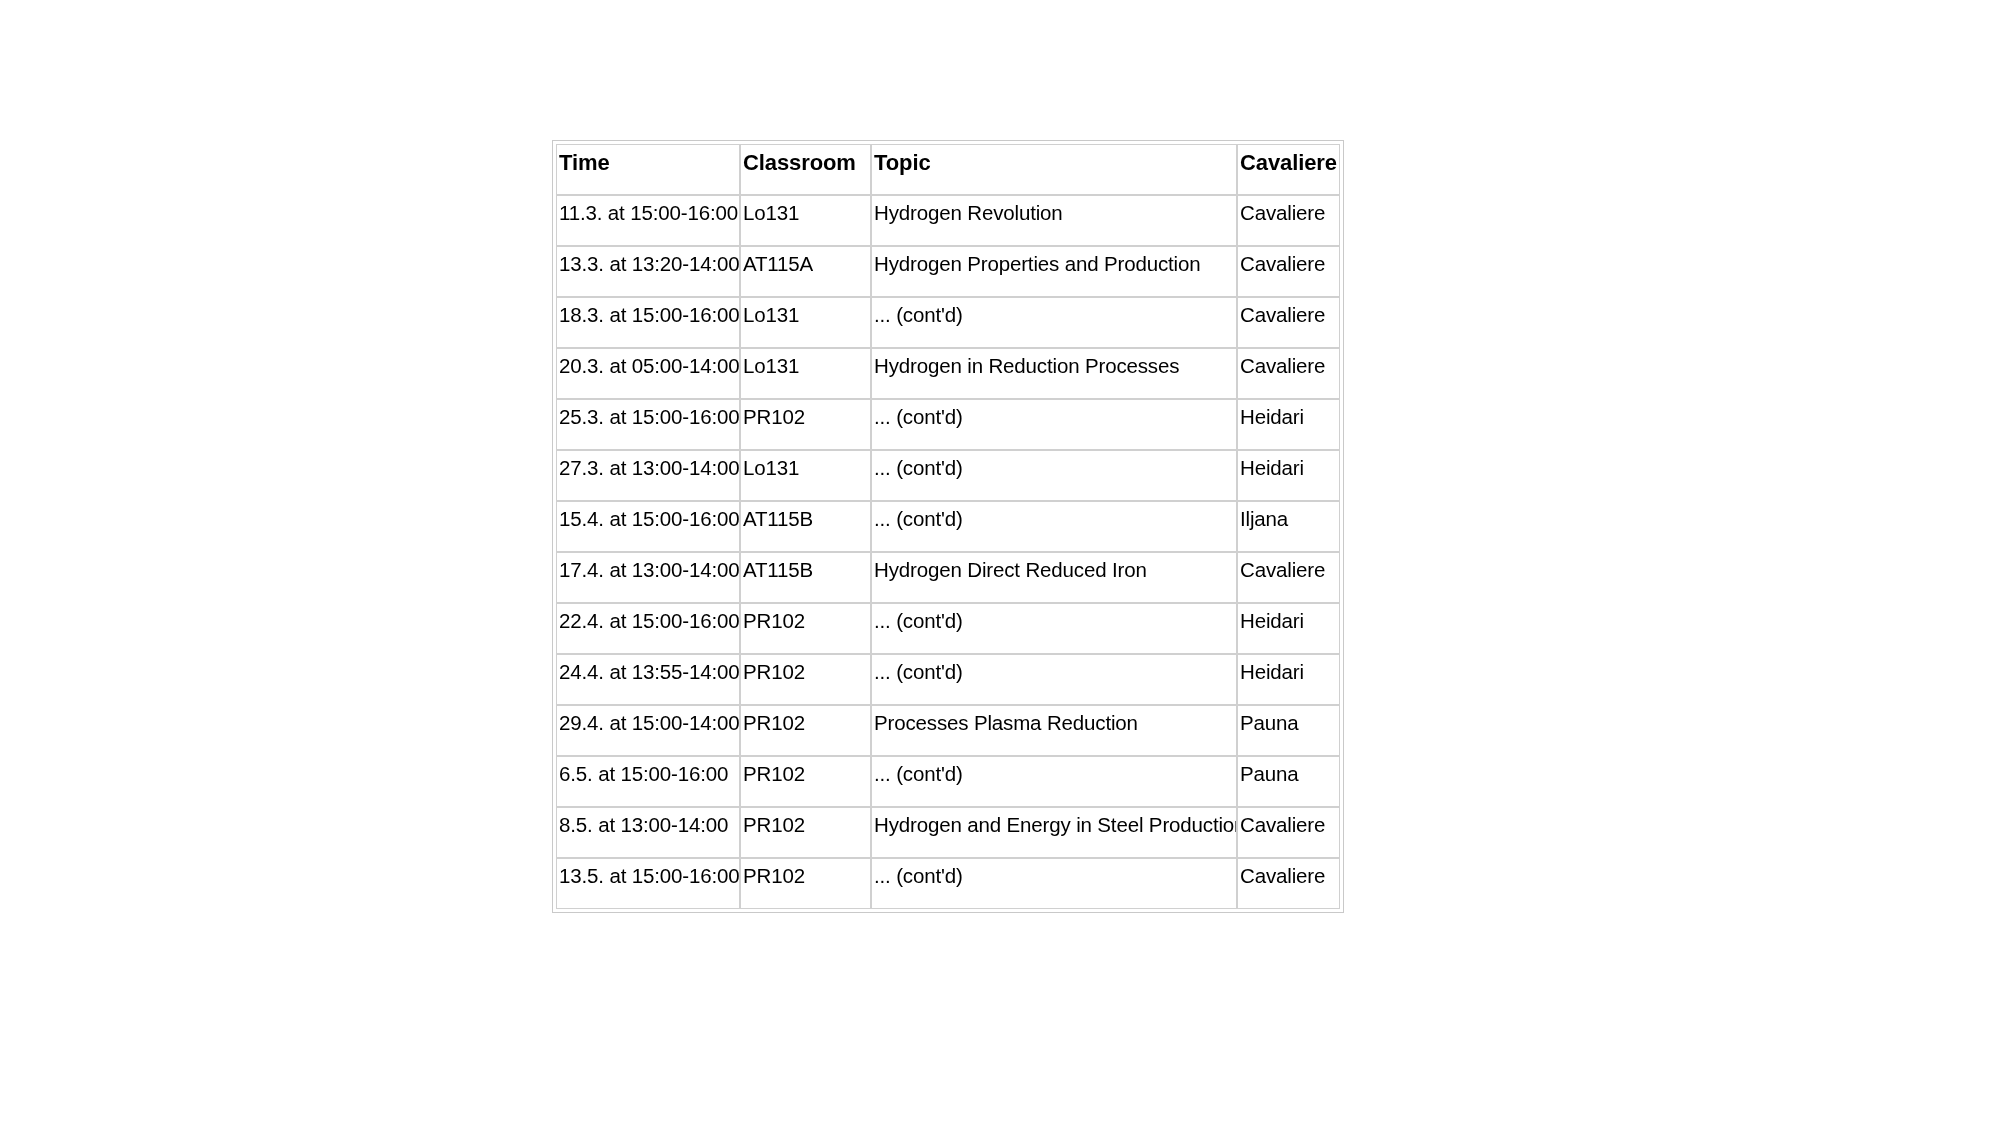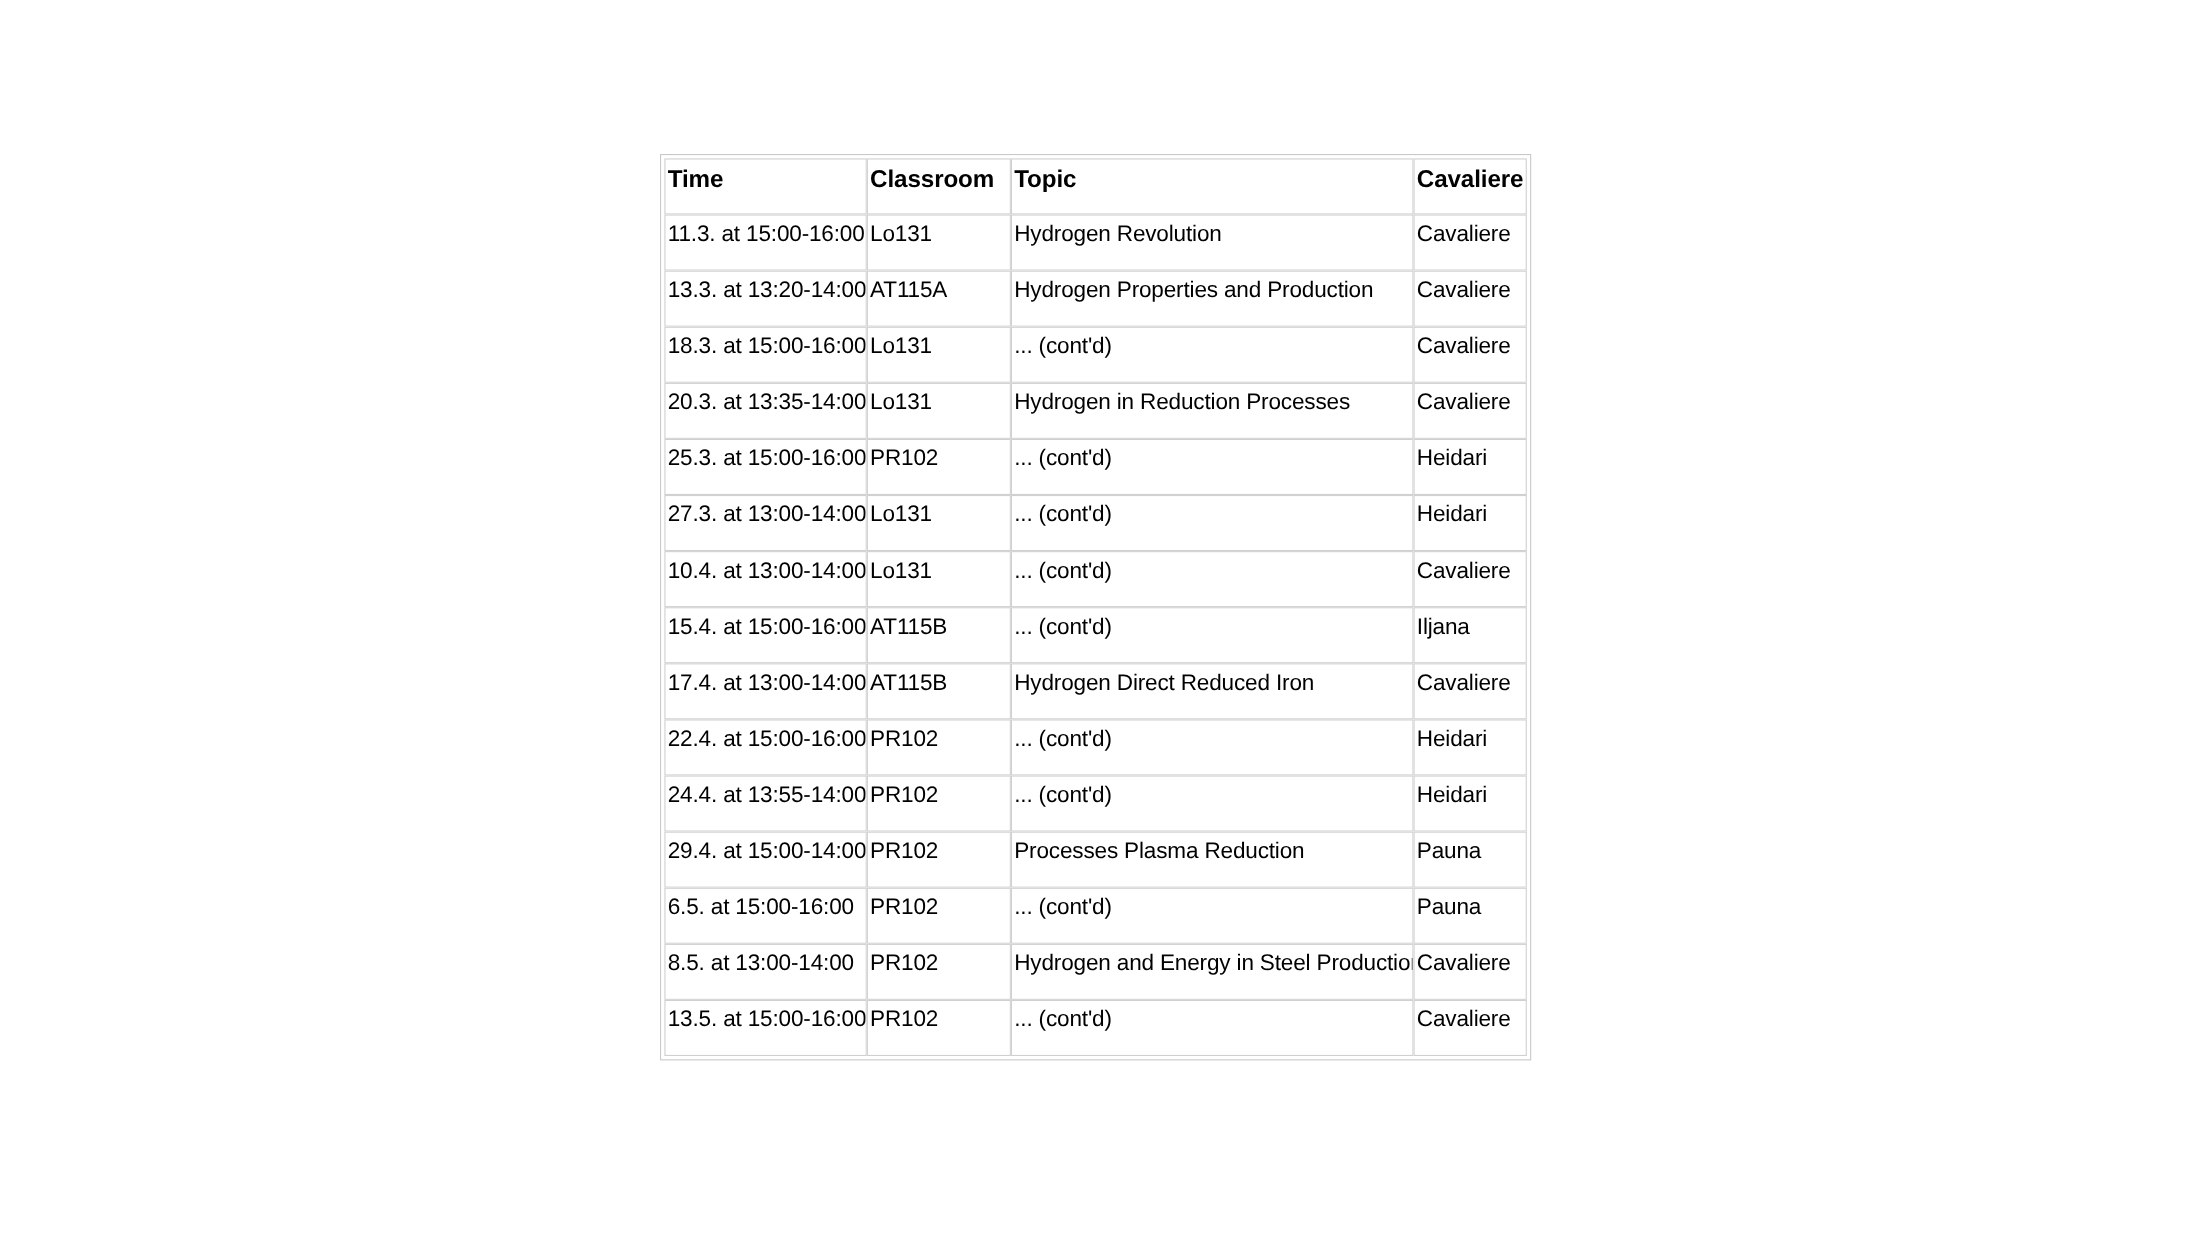--- a/index.html
+++ b/index.html
@@ -12,21 +12,21 @@
     width: 2000px;
     height: 1125px;
     font-family: "Liberation Sans", sans-serif;
     color: #000000;
     position: relative;
     overflow: hidden;
   }
 
   #schedule-wrapper {
     position: absolute;
-    left: 600px;
+    left: 552px;
     top: 140px;
     width: 790px;
   }
 
   table.schedule {
     border-collapse: separate;
     border-spacing: 0;
     border: 1px solid #c9c9c9;
     background: #ffffff;
     width: 790px;
@@ -98,42 +98,36 @@
           <td>Hydrogen Properties and Production</td>
           <td>Cavaliere</td>
         </tr>
         <tr>
           <td>18.3. at 15:00-16:00</td>
           <td>Lo131</td>
           <td>... (cont'd)</td>
           <td>Cavaliere</td>
         </tr>
         <tr>
-          <td>20.3. at 13:35-14:00</td>
+          <td>20.3. at 05:00-14:00</td>
           <td>Lo131</td>
           <td>Hydrogen in Reduction Processes</td>
           <td>Cavaliere</td>
         </tr>
         <tr>
           <td>25.3. at 15:00-16:00</td>
           <td>PR102</td>
           <td>... (cont'd)</td>
           <td>Heidari</td>
         </tr>
         <tr>
           <td>27.3. at 13:00-14:00</td>
           <td>Lo131</td>
           <td>... (cont'd)</td>
           <td>Heidari</td>
-        </tr>
-        <tr>
-          <td>10.4. at 13:00-14:00</td>
-          <td>Lo131</td>
-          <td>... (cont'd)</td>
-          <td>Cavaliere</td>
         </tr>
         <tr>
           <td>15.4. at 15:00-16:00</td>
           <td>AT115B</td>
           <td>... (cont'd)</td>
           <td>Iljana</td>
         </tr>
         <tr>
           <td>17.4. at 13:00-14:00</td>
           <td>AT115B</td>

